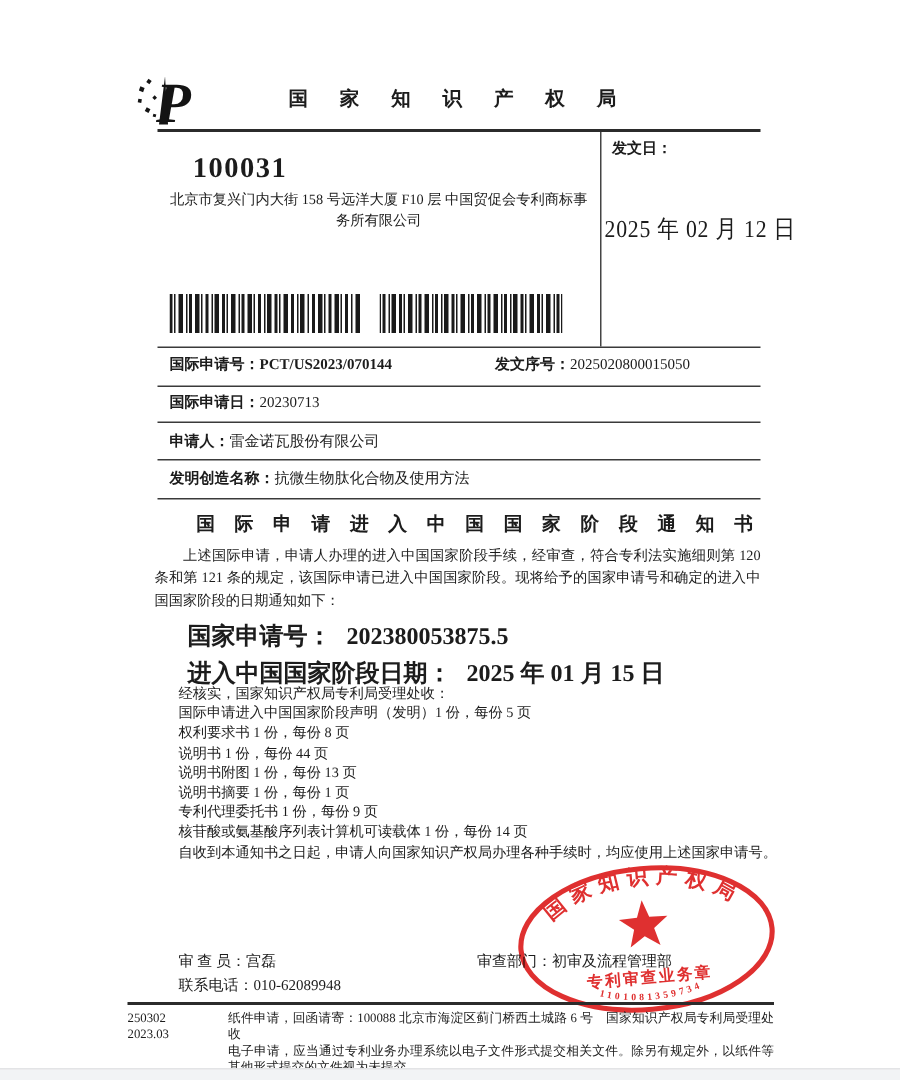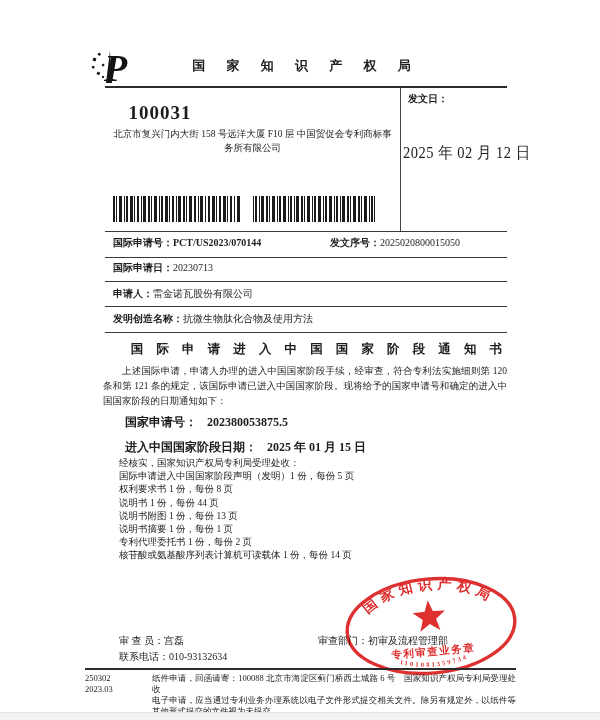--- a/index.html
+++ b/index.html
@@ -21,21 +21,21 @@
   .dispatch-date{left:403px;top:142px;width:104px;font-size:14.5px;
     letter-spacing:0.5px;white-space:nowrap;transform:scaleY(1.12);transform-origin:top left;}
   .field-row{position:absolute;font-size:10px;white-space:nowrap;}
   .field-label{font-weight:bold;}
   .field-value{font-weight:normal;}
   .field-value-bold{font-weight:bold;}
   .notice-title{left:105px;top:341px;width:402px;text-align:right;
     font-size:12.5px;font-weight:bold;letter-spacing:5px;white-space:nowrap;}
   .paragraph{left:103px;top:364px;width:404px;font-size:9.5px;line-height:14.8px;
     text-indent:2em;text-align:justify;}
-  .big-field{position:absolute;font-size:12px;font-weight:bold;white-space:nowrap;}
+  .big-field{position:absolute;font-size:16px;font-weight:bold;white-space:nowrap;}
   .big-field .gap{display:inline-block;width:10px;}
   .doc-list{left:119px;top:457px;width:400px;font-size:9.5px;line-height:13.2px;}
   .signoff-line{position:absolute;font-size:10px;white-space:nowrap;}
   .footer-codes{left:85px;top:673px;font-size:8.5px;line-height:11px;}
   .footer-text{left:152px;top:673px;width:364px;font-size:8.5px;line-height:11px;text-align:justify;}
   .bottom-strip{left:0;top:712px;width:600px;height:8px;background:#f2f3f5;border-top:1px solid #e3e4e6;}
   .seal-wrap{left:330px;top:565px;width:212px;height:128px;mix-blend-mode:multiply;opacity:0.93;}
   svg text{font-family:"Liberation Serif","DejaVu Serif",serif;}
 </style>
 </head>
@@ -188,32 +188,33 @@
     <span>进入中国国家阶段日期：</span><span class="gap"></span><span>2025 年 01 月 15 日</span>
   </div>
 
   <div class="abs doc-list">
       <div>经核实，国家知识产权局专利局受理处收：</div>
       <div>国际申请进入中国国家阶段声明（发明）1 份，每份 5 页</div>
       <div>权利要求书 1 份，每份 8 页</div>
       <div>说明书 1 份，每份 44 页</div>
       <div>说明书附图 1 份，每份 13 页</div>
       <div>说明书摘要 1 份，每份 1 页</div>
-      <div>专利代理委托书 1 份，每份 2 页</div>
+      <div>专利代理委托书 1 份，每份 9 页</div>
       <div>核苷酸或氨基酸序列表计算机可读载体 1 份，每份 14 页</div>
+      <div>自收到本通知书之日起，申请人向国家知识产权局办理各种手续时，均应使用上述国家申请号。</div>
     </div>
 
   <div class="signoff-line" style="left:119px;top:634px;">
     <span>审 查 员：</span><span>宫磊</span>
   </div>
   <div class="signoff-line" style="left:318px;top:634px;">
     <span>审查部门：</span><span>初审及流程管理部</span>
   </div>
   <div class="signoff-line" style="left:119px;top:650px;">
-    <span>联系电话：</span><span>010-93132634</span>
+    <span>联系电话：</span><span>010-62089948</span>
   </div>
 
   <div class="abs seal-wrap">
     <svg width="212" height="128" viewBox="0 0 212 128">
       <g transform="rotate(-5 101 61)" fill="none">
         <ellipse cx="101" cy="61" rx="84" ry="47" stroke="#dd2020" stroke-width="3.4"></ellipse>
         <path id="sealTopArc" d="M 33 71 A 70 38 0 1 1 169 71" fill="none"></path>
         <text font-size="14" font-weight="bold" fill="#dd2020" letter-spacing="5">
           <textPath href="#sealTopArc" startOffset="50%" text-anchor="middle">国家知识产权局</textPath>
         </text>

